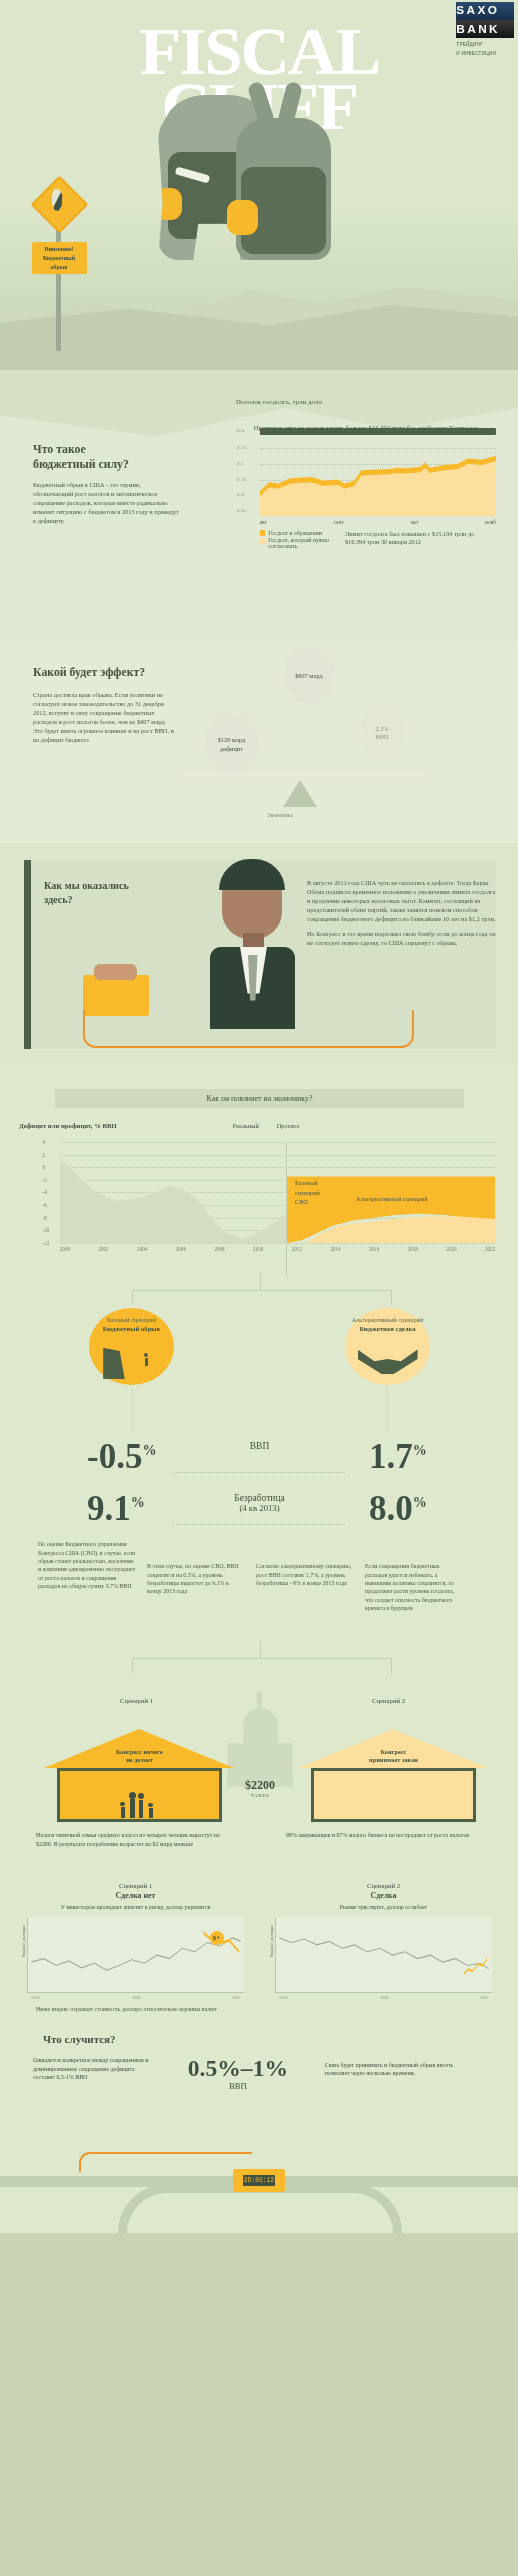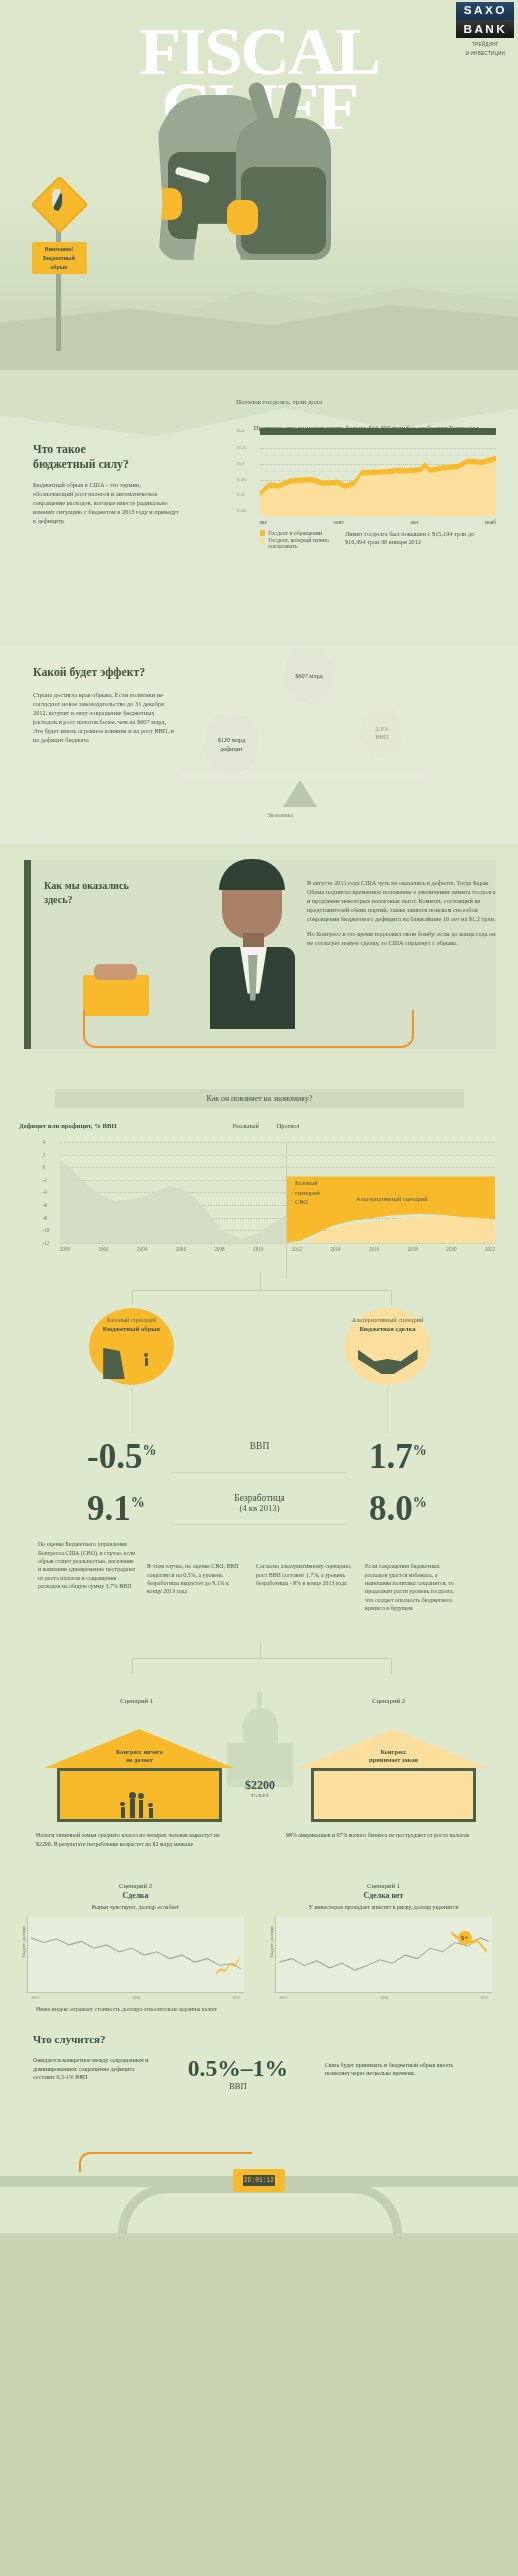--- a/index.html
+++ b/index.html
@@ -12,21 +12,21 @@
   .page { width: 519px; position: relative; overflow: hidden; }
 
   
   .hero {
     position: relative;
     height: 370px;
     background: linear-gradient(180deg,#dbe6cb 0%,#dbe6cb 55%,#d2dec0 75%,#c9d4b5 100%);
     overflow: hidden;
   }
   .logo {
-    position: absolute; right: 4.7px; top: 1.6px; width: 58px; text-align: center;
+    position: absolute; right: 4.7px; top: 1.6px; width: 58px; 
     font-family: "Liberation Sans", sans-serif;
   }
   .logo .l1, .logo .l2 {
     color: #fff; font-weight: bold; font-size: 11.8px; letter-spacing: 2.4px;
     padding: 1.6px 0 2.4px 0;
   }
   .logo .l1 { background: linear-gradient(180deg,#2b4a6e,#16314d); }
   .logo .l2 { background: linear-gradient(180deg,#3a3a3a,#141414); margin-top:0.8px;}
   .logo .l3 {
     color: #4b5a4a; font-size: 4.7px; line-height: 6.3px; margin-top: 3.2px; letter-spacing:0.2px;
@@ -288,21 +288,21 @@
       clip-path: polygon(0 70%,20% 54%,40% 60%,60% 34%,80% 40%,100% 14%,100% 22%,80% 48%,60% 42%,40% 68%,20% 62%,0 78%);}
   .mini .hi2 { position:absolute; right:4.7px; top:11px; width:36px; height:35px; background:#f8b92b;
       clip-path: polygon(0 10%,18% 26%,36% 20%,54% 38%,72% 32%,90% 54%,100% 64%,100% 72%,90% 62%,72% 40%,54% 46%,36% 28%,18% 34%,0 18%);}
   .badge { position:absolute; right:20.5px; top:14px; width:14px;height:14px;background:#f8b92b;border-radius:50%;
       font-size:7px; font-weight:bold; color:#3f5145; line-height:14px; text-align:center;}
   .mini .xs { position:absolute; left:3.2px; right:3.2px; bottom:-7.9px; display:flex; justify-content:space-between; font-size:4.3px; color:#8d9a85;}
   .investnote { padding:12.6px 36px 0 36px; font-size:5.9px; line-height:8.7px;}
 
   
   .s7 { position:relative; background:#dde8cd; padding:12.6px 0 0 0; height:213px;}
-  .s7 h2 { padding-left:33px; font-size:11px; font-weight:bold;}
+  .s7 h2 { padding-left:43px; font-size:11px; font-weight:bold;}
   .s7row { display:flex; padding:11px 33px 0 33px; align-items:flex-start; gap:7.9px;}
   .s7row .cl { width:118px; font-size:5.9px; line-height:8.7px;}
   .s7row .cm { width:158px; text-align:center;}
   .s7row .cm .pct { font-size:23.6px; font-weight:bold; color:#3f5145; line-height:25px;}
   .s7row .cm .gdp { font-size:8.7px; color:#41533f;}
   .s7row .cr { width:142px; font-size:5.9px; line-height:8.7px; padding-top:4.7px;}
   .bridge { position:absolute; left:0; bottom:0; width:519px; height:87px;}
   .bridge .deck { position:absolute; left:0; bottom:46px; width:519px; height:11px; background:#c3cfb2;}
   .bridge .arc { position:absolute; left:118px; bottom:0; width:284px; height:49px; border:9.5px solid #c3cfb2; border-bottom:0; border-radius:142px 142px 0 0;}
   .bridge .bomb { position:absolute; left:233px; bottom:41px; width:52px; height:23.6px; background:#f8b92b; border-radius:2.4px;}
@@ -617,50 +617,50 @@
     <div class="hcaps">
       <div>Налоги типичной семьи среднего класса из четырех человек вырастут на $2200.
 В результате потребление возрастет на $2 млрд меньше</div>
       <div>98% американцев и 97% малого бизнеса не пострадают от роста налогов</div>
     </div>
   </section>
 
   <section class="s6">
     <div class="pair">
       <div class="card">
-        <div class="s-l">Сценарий 2</div>
-        <div class="deal">Сделка</div>
-        <div class="cap">Рынки чувствуют, доллар ослабеет</div>
-        <div class="mini">
-          <div class="axlbl">Индекс доллара</div>
-          <div class="lineB"></div>
-          <div class="hi"></div>
-          <div class="xs">
-            <span>2005</span>
-            <span>2008</span>
-            <span>2011</span>
-          </div>
-        </div>
-      </div>
-      <div class="card">
         <div class="s-l">Сценарий 1</div>
         <div class="deal">Сделка нет</div>
         <div class="cap">У инвесторов пропадает аппетит к риску, доллар укрепится</div>
         <div class="mini">
           <div class="axlbl">Индекс доллара</div>
           <div class="lineA"></div>
           <div class="hi2"></div>
           <div class="badge">$+</div>
           <div class="xs">
             <span>2005</span>
             <span>2008</span>
             <span>2011</span>
           </div>
         </div>
       </div>
+      <div class="card">
+        <div class="s-l">Сценарий 2</div>
+        <div class="deal">Сделка</div>
+        <div class="cap">Рынки чувствуют, доллар ослабеет</div>
+        <div class="mini">
+          <div class="axlbl">Индекс доллара</div>
+          <div class="lineB"></div>
+          <div class="hi"></div>
+          <div class="xs">
+            <span>2005</span>
+            <span>2008</span>
+            <span>2011</span>
+          </div>
+        </div>
+      </div>
     </div>
     <div class="investnote body-t">Ниже индекс отражает стоимость доллара относительно корзины валют</div>
   </section>
 
   <section class="s7">
     <h2>Что случится?</h2>
     <div class="s7row">
       <div class="cl">Ожидается конкретное между сокращением и доминированием: сокращение дефицита составит 0,5-1% ВВП</div>
       <div class="cm">
         <div class="pct">0.5%–1%</div>

